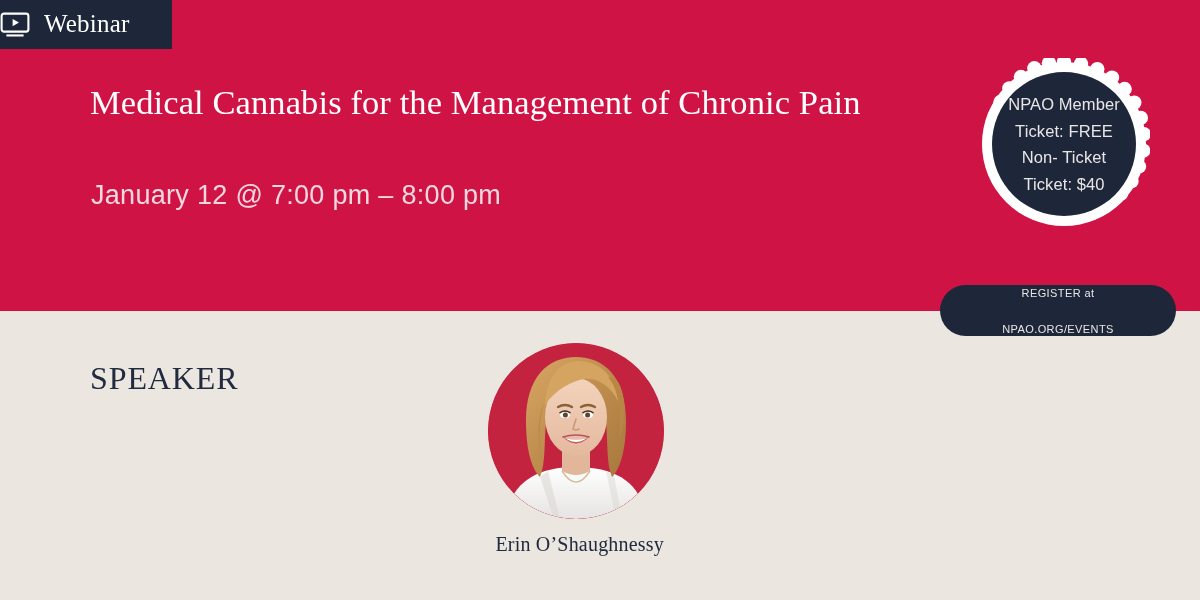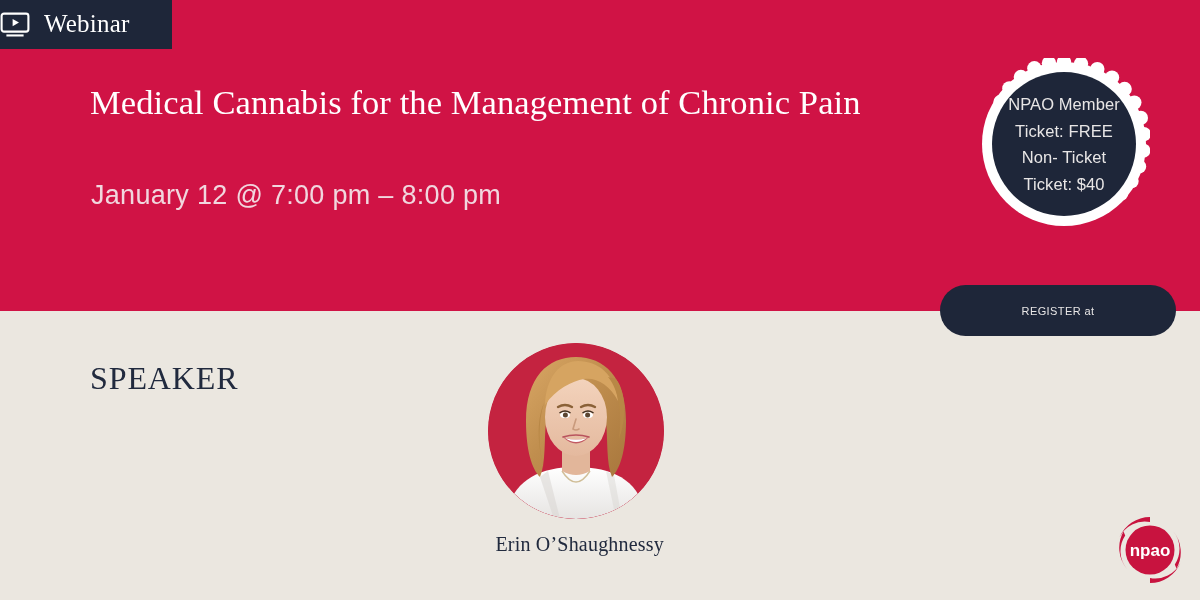--- a/index.html
+++ b/index.html
@@ -259,20 +259,21 @@
     <div class="price-text">
       <span>NPAO Member</span>
       <span>Ticket: FREE</span>
       <span>Non- Ticket</span>
       <span>Ticket: $40</span>
     </div>
   </div>
 
   <div class="register-pill">
     <span>REGISTER at</span>
+    <span>NPAO.ORG/EVENTS</span>
   </div>
 
   <div class="speaker-label">SPEAKER</div>
 
   <div class="speaker-photo">
     <svg viewBox="0 0 176 176" xmlns="http://www.w3.org/2000/svg">
       <defs>
         <clipPath id="circleClip">
             <circle cx="88" cy="88" r="88"></circle>
           </clipPath>
@@ -328,26 +329,14 @@
 
         <path d="M75 94 Q88 107 101 94 Q88 99 75 94 Z" fill="#C25A63"></path>
         <path d="M77 95 Q88 103 99 95 Q88 98 77 95 Z" fill="#FFFFFF"></path>
         <path d="M75 94 Q88 90 101 94" fill="none" stroke="#B9545E" stroke-width="1.6" stroke-linecap="round"></path>
       </g>
     </svg>
   </div>
 
   <div class="speaker-name-inner">Erin O’Shaughnessy</div>
 
-  <div class="npao-logo">
-    <svg viewBox="0 0 74 74" xmlns="http://www.w3.org/2000/svg">
-
-      <path d="M37 4 A33 33 0 0 0 6.6 24.3 A28 28 0 0 1 37 9 Z" fill="#C8133F"></path>
-      <path d="M10.5 18.5 A33 33 0 0 0 14 56 A28 28 0 0 1 12.2 22.5 Z" fill="#C8133F"></path>
-      <path d="M37 70 A33 33 0 0 0 67.4 49.7 A28 28 0 0 1 37 65 Z" fill="#C8133F"></path>
-      <path d="M63.5 55.5 A33 33 0 0 0 60 18 A28 28 0 0 1 61.8 51.5 Z" fill="#C8133F"></path>
-
-      <circle cx="37" cy="37" r="24.5" fill="#C8133F"></circle>
-      <text x="37" y="42.5" text-anchor="middle" font-family="Liberation Sans, sans-serif" font-size="17" font-weight="700" fill="#FFFFFF">npao</text>
-    </svg>
-  </div>
 
 </div>
 
 </body></html>

